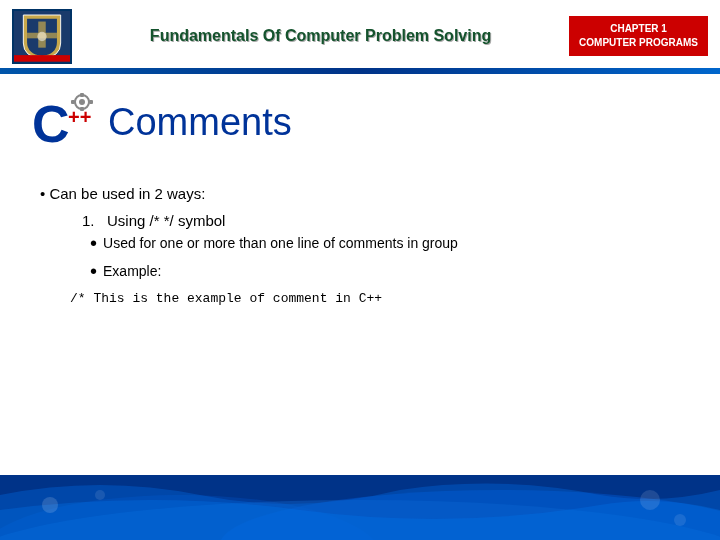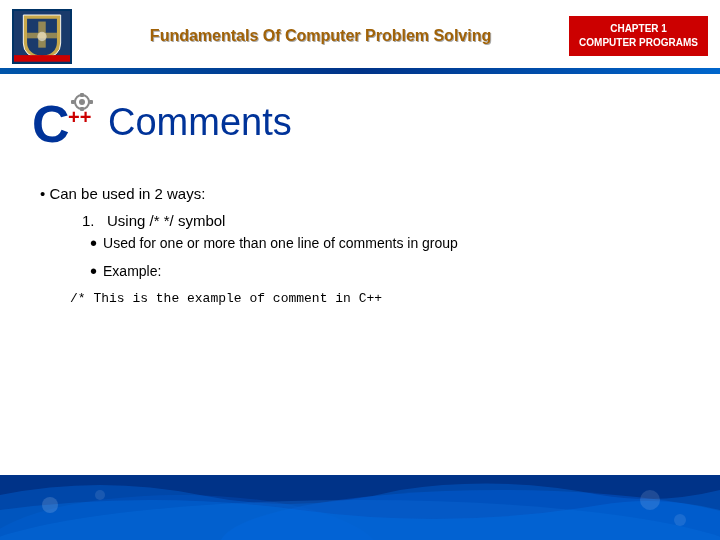--- a/index.html
+++ b/index.html
@@ -64,21 +64,21 @@
     .header-center .course-title {
       font-size: 17px;
       font-weight: bold;
       color: #000080;
       text-shadow: 1px 1px 0px #aaa;
     }
 
     .header-center .course-subtitle {
       font-size: 16px;
       font-weight: bold;
-      color: #a16207;
+      color: #14532d;
       text-shadow: 1px 1px 0px #aaa;
     }
 
     .chapter-box {
       background: #cc0000;
       color: white;
       font-size: 10px;
       font-weight: bold;
       padding: 6px 10px;
       text-align: center;

